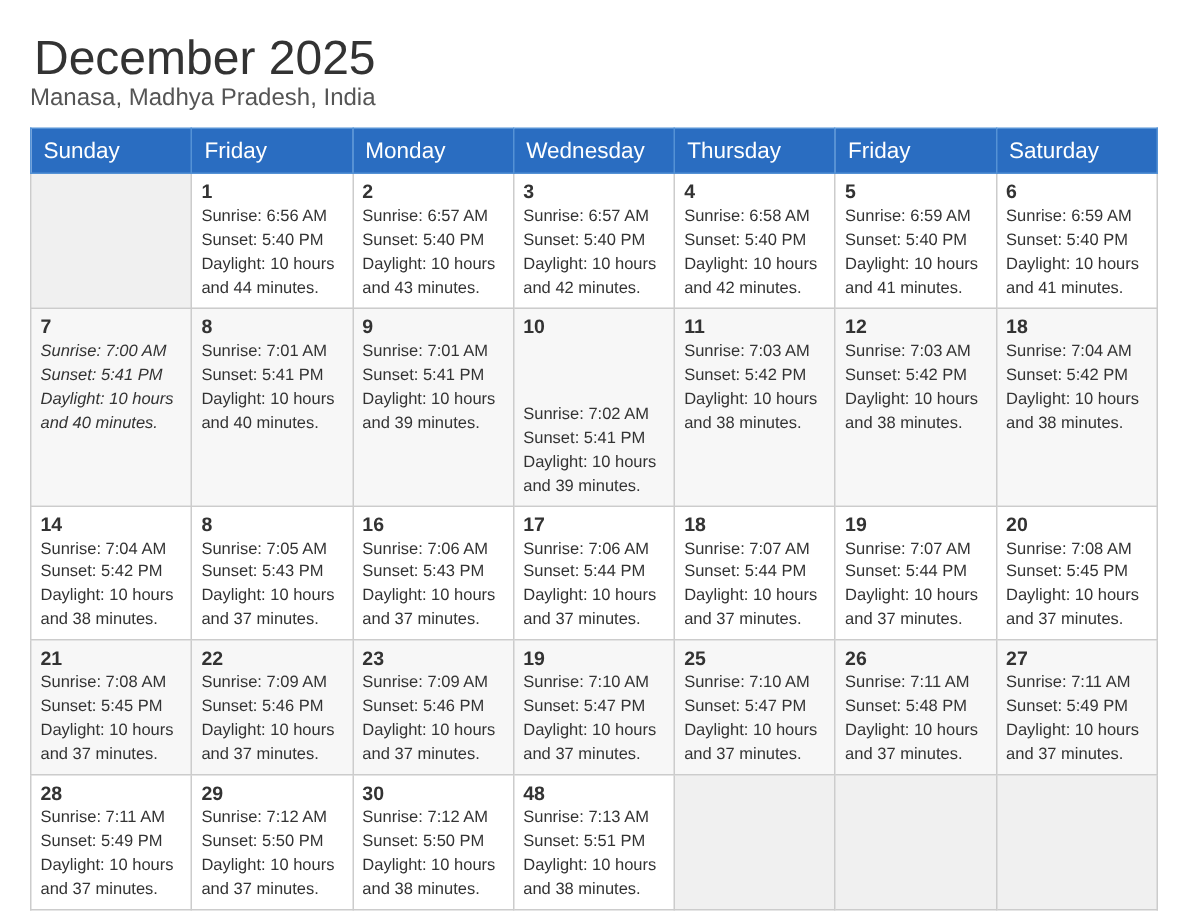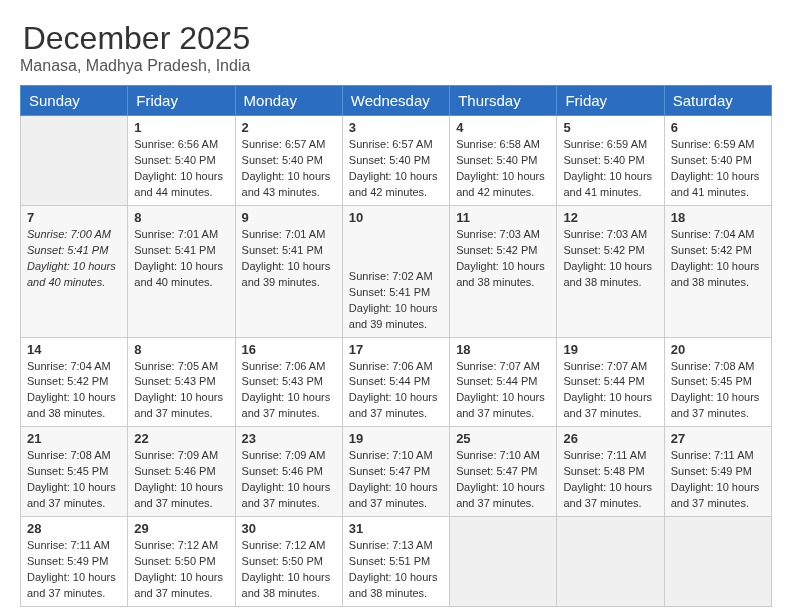--- a/index.html
+++ b/index.html
@@ -313,21 +313,21 @@
 and 37 minutes.</div>
         </td>
         <td>
           <span class="day-number">30</span>
           <div class="day-info" style="white-space: pre-line;">Sunrise: 7:12 AM
 Sunset: 5:50 PM
 Daylight: 10 hours
 and 38 minutes.</div>
         </td>
         <td>
-          <span class="day-number">31</span>
+          <span class="day-number">48</span>
           <div class="day-info" style="white-space: pre-line;">Sunrise: 7:13 AM
 Sunset: 5:51 PM
 Daylight: 10 hours
 and 38 minutes.</div>
         </td>
         <td class="empty-cell"></td>
         <td class="empty-cell"></td>
         <td class="empty-cell"></td>
       </tr>
     </tbody>

